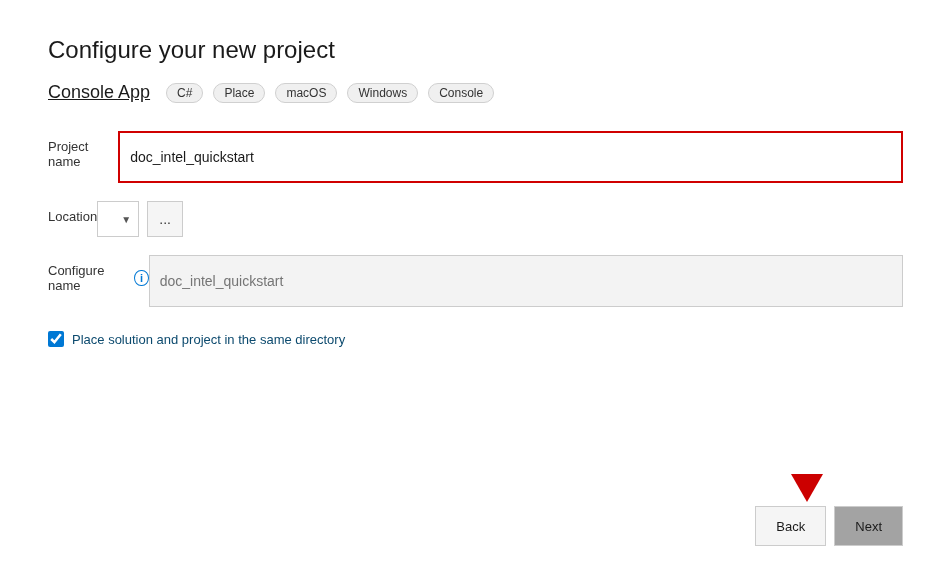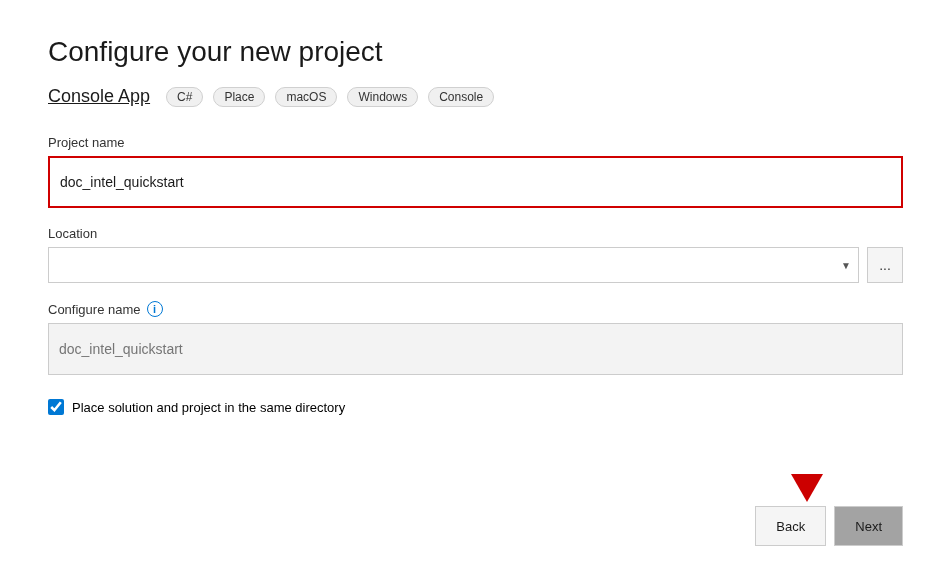--- a/index.html
+++ b/index.html
@@ -15,21 +15,21 @@
     .dialog {
       background: #ffffff;
       width: 951px;
       height: 574px;
       padding: 36px 48px 28px 48px;
       display: flex;
       flex-direction: column;
       gap: 0;
     }
     .page-title {
-      font-size: 28px;
+      font-size: 24px;
       font-weight: 300;
       color: #1a1a1a;
       margin-bottom: 18px;
     }
     .app-type-row {
       display: flex;
       align-items: center;
       gap: 10px;
       margin-bottom: 28px;
     }
@@ -43,21 +43,21 @@
     .tag {
       background: #f0f0f0;
       border: 1px solid #d0d0d0;
       border-radius: 12px;
       padding: 2px 10px;
       font-size: 12px;
       color: #333;
     }
     .field-group {
       display: flex;
-      flex-direction: column;
+      flex-direction: row;
       margin-bottom: 18px;
     }
     .field-label {
       font-size: 13px;
       color: #333;
       margin-bottom: 6px;
       display: flex;
       align-items: center;
       gap: 6px;
     }
@@ -141,21 +141,21 @@
       margin-top: 6px;
     }
     .checkbox-input {
       width: 16px;
       height: 16px;
       accent-color: #0078d4;
       cursor: pointer;
     }
     .checkbox-label {
       font-size: 13px;
-      color: #000000;
+      color: #0c4a6e;
     }
     .footer {
       display: flex;
       justify-content: flex-end;
       align-items: center;
       margin-top: auto;
       padding-top: 16px;
       gap: 8px;
       position: relative;
     }

